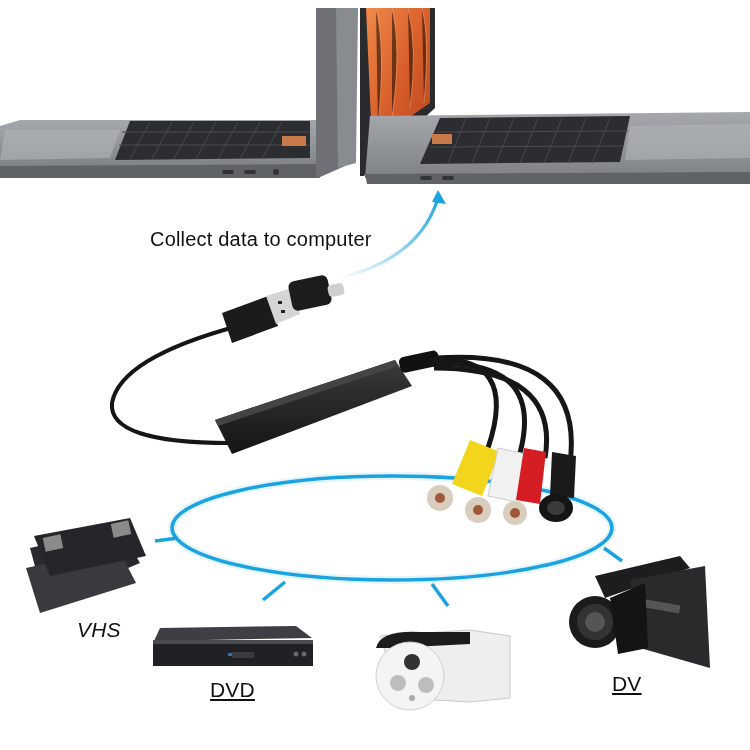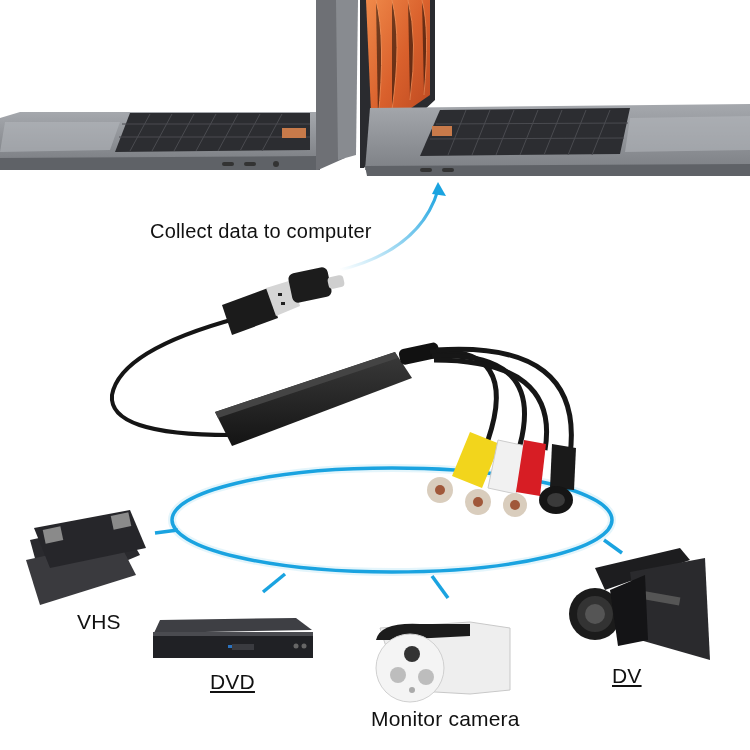--- a/index.html
+++ b/index.html
@@ -1,17 +1,17 @@
 <!DOCTYPE html>
 <html><head>
 <meta charset="utf-8">
 <style>
   html,body{margin:0;padding:0;background:#ffffff;}
   body{width:750px;height:750px;position:relative;overflow:hidden;font-family:"Liberation Sans",sans-serif;}
-  .stage{position:absolute;left:0;top:0;width:750px;height:640px;}
+  .stage{position:absolute;left:0;top:8px;width:750px;height:640px;}
   .label{position:absolute;color:#111;font-size:21px;white-space:nowrap;letter-spacing:0.2px;}
   svg{position:absolute;left:0;top:0;}
 </style>
 </head>
 <body>
 
 <div class="stage">
 
 <svg width="750" height="750" viewBox="0 0 750 750">
   <defs>
@@ -177,18 +177,17 @@
     <polygon points="630,572 705,558 710,660 640,640" fill="#2a2a2d"></polygon>
     <rect x="640" y="594" width="40" height="8" fill="#555" transform="rotate(10 660 598)"></rect>
     <circle cx="595" cy="614" r="26" fill="#1b1b1b"></circle>
     <circle cx="595" cy="614" r="18" fill="#333"></circle>
     <circle cx="595" cy="614" r="10" fill="#555"></circle>
     <polygon points="610,590 645,575 648,640 618,646" fill="#141416"></polygon>
   </g>
 </svg>
 
 <div class="label" style="left:150px;top:220px;font-size:20px;">Collect data to computer</div>
-<div class="label" style="left:77px;top:610px;">VHS</div>
+<div class="label" style="left:77px;top:610px;font-style:italic;">VHS</div>
 <div class="label" style="left:210px;top:670px;text-decoration:underline;">DVD</div>
-<div class="label" style="left:371px;top:707px;">Monitor camera</div>
 <div class="label" style="left:612px;top:664px;text-decoration:underline;">DV</div>
 
 </div>
 
 </body></html>

